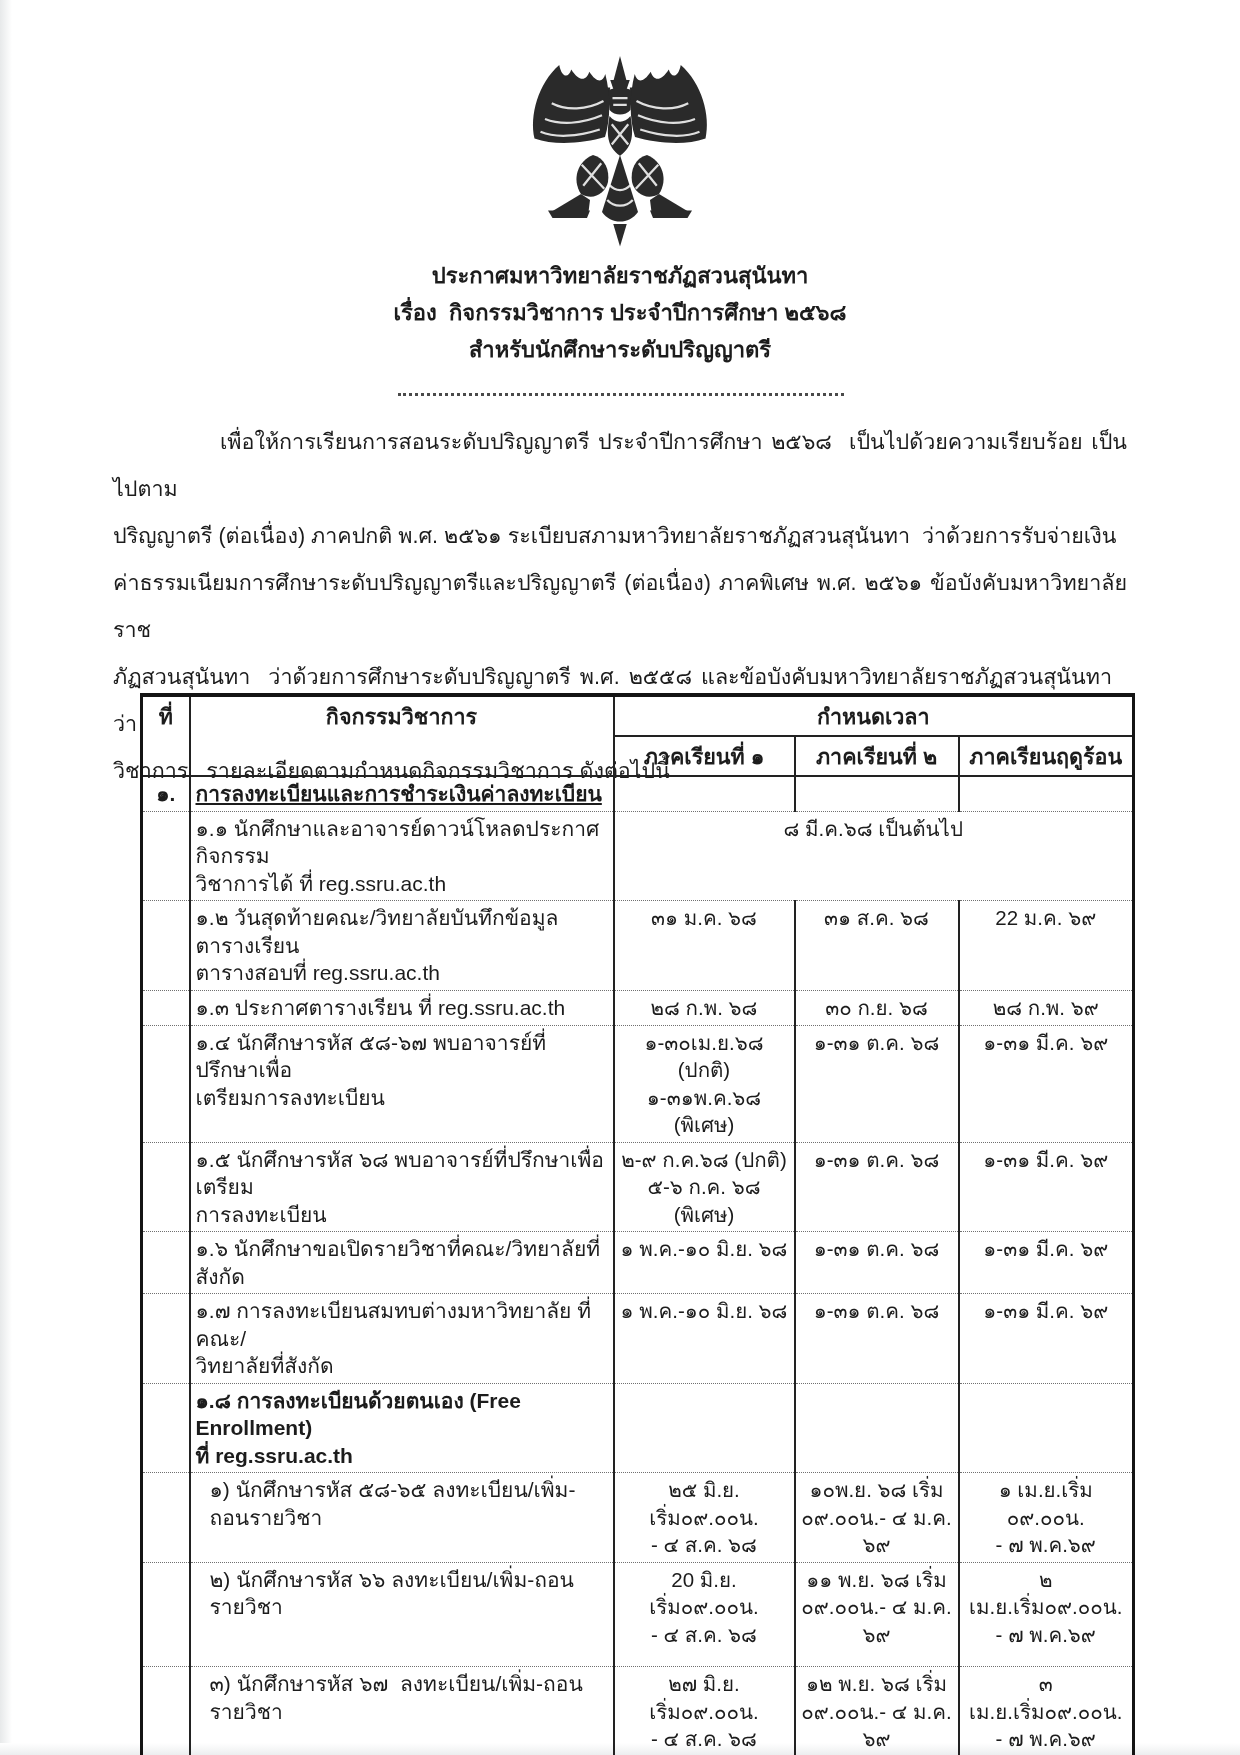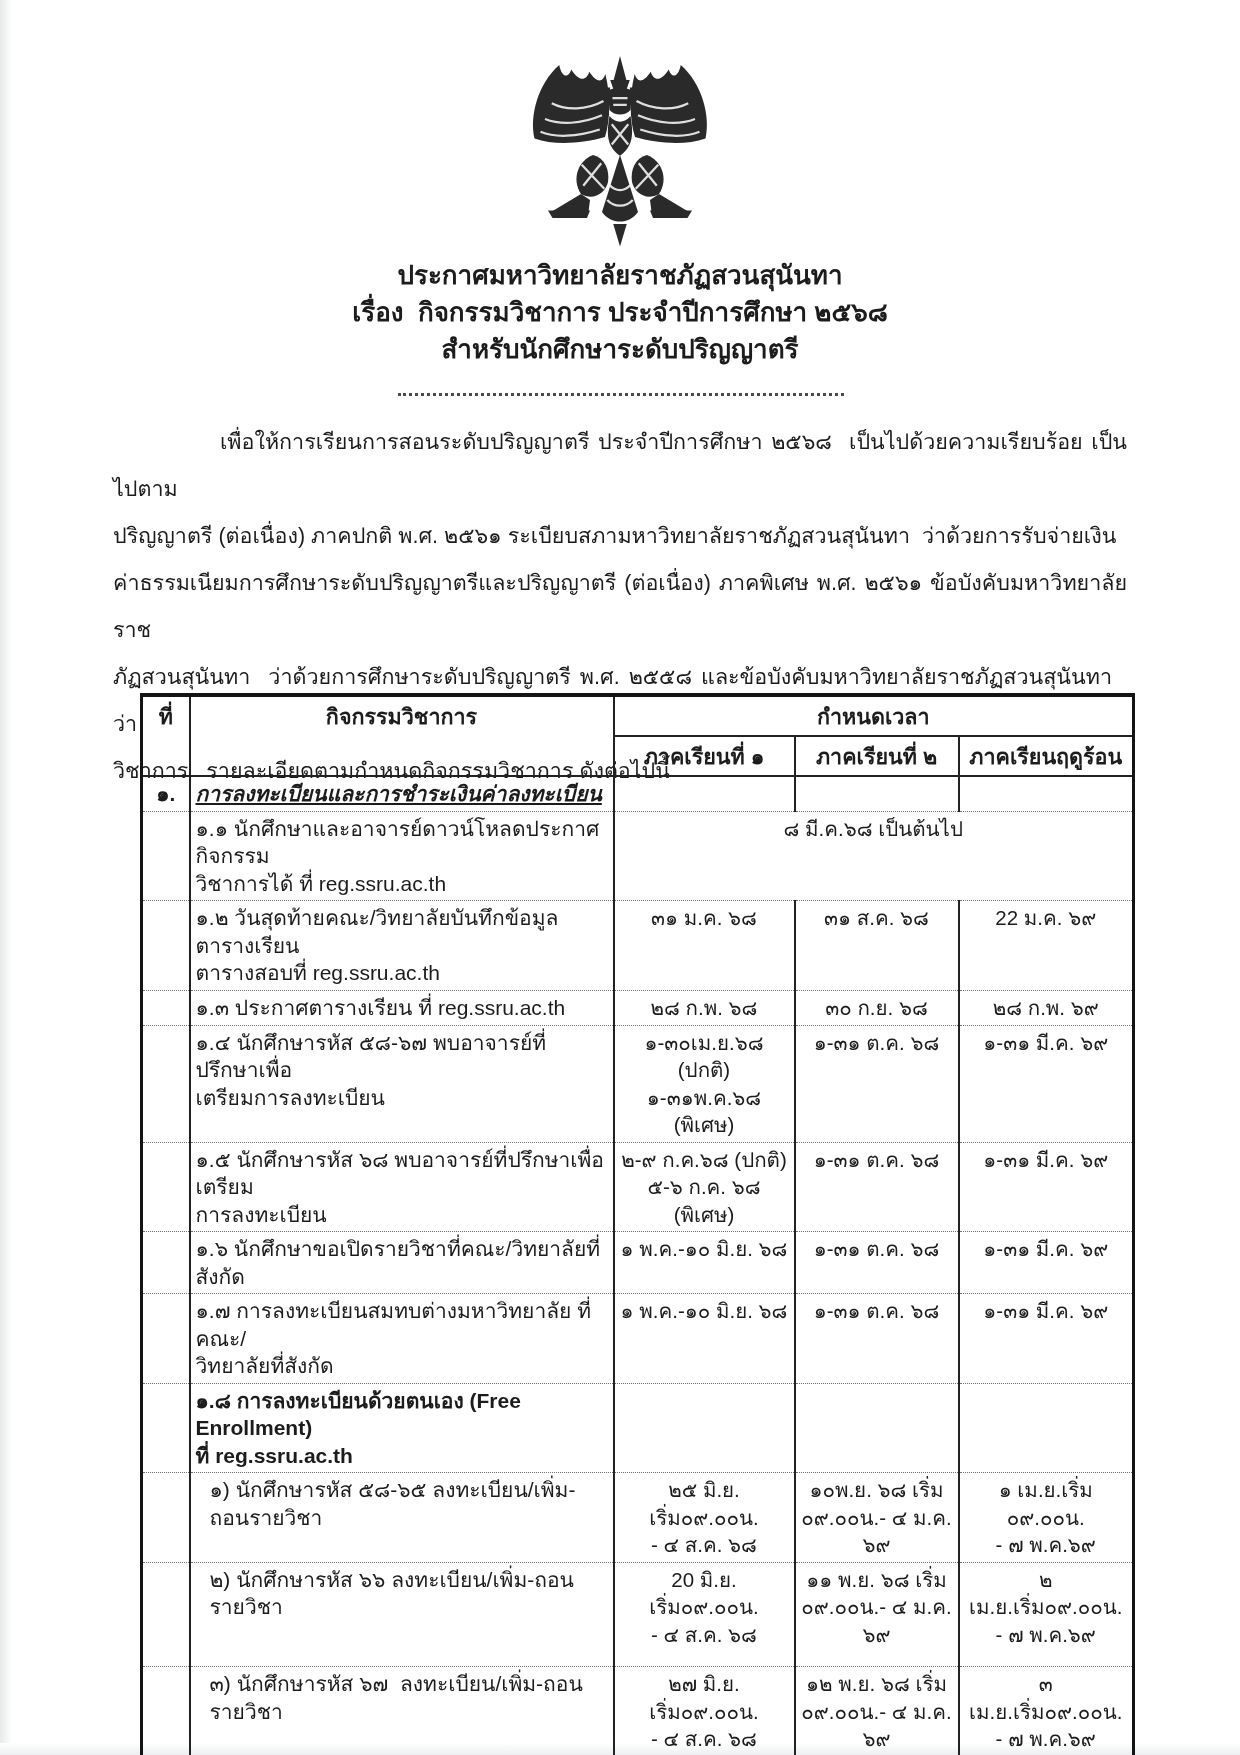--- a/index.html
+++ b/index.html
@@ -6,21 +6,21 @@
   .page{
     position:relative;width:1240px;height:1755px;background:#ffffff;overflow:hidden;
     font-family:"Liberation Sans","DejaVu Sans",sans-serif;color:#1c1c1c;
   }
   .edge-left{position:absolute;left:0;top:0;width:12px;height:100%;
     background:linear-gradient(to right,#e7e9ea,#ffffff);}
   .edge-bottom{position:absolute;left:0;bottom:0;width:100%;height:12px;
     background:linear-gradient(to top,#eceeef,#ffffff);}
   .emblem{position:absolute;top:56px;left:50%;transform:translateX(-50%);}
   .title-block{position:absolute;top:257px;left:0;width:100%;text-align:center;
-    font-weight:bold;font-size:26px;line-height:37px;}
+    font-weight:bold;font-size:22px;line-height:37px;}
   .dotted-divider{position:absolute;top:393px;left:398px;width:446px;height:0;
     border-top:3px dotted #4a4a4a;}
   .para{position:absolute;top:419px;left:113px;width:1014px;
     font-size:21.5px;line-height:47px;text-align:justify;}
   .pline{min-height:36px;}
   .pindent{text-indent:107px;}
 
   table.sched{
     position:absolute;top:693px;left:140px;width:992px;
     border-collapse:collapse;table-layout:fixed;
@@ -35,21 +35,21 @@
     border-bottom:2px solid #222;padding:2px 4px;
   }
   th.c-sched{border-bottom-width:1.5px;}
   table.sched td{
     border-bottom:1px dotted #707070;padding:3px 5px;line-height:27.5px;
   }
   tbody tr:last-child td{border-bottom:none;}
   td.no{text-align:center;font-weight:bold;}
   td.act{text-align:left;padding-left:11px;}
   tr.section td.act{font-weight:bold;}
-  .ul{text-decoration:underline;font-style:italic;}
+  .ul{text-decoration:underline;}
   tr.indent td.act{padding-left:19px;}
   td.date{text-align:center;font-size:20.5px;}
   td.merged{text-align:center;}
   tr.tall td{padding-bottom:18px;}
 </style>
 </head>
 <body>
 
 <div class="page">
   <div class="edge-left"></div>

